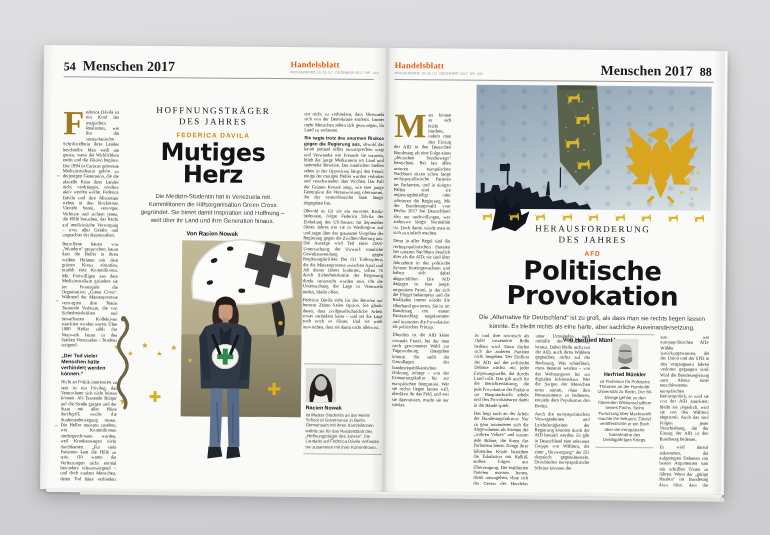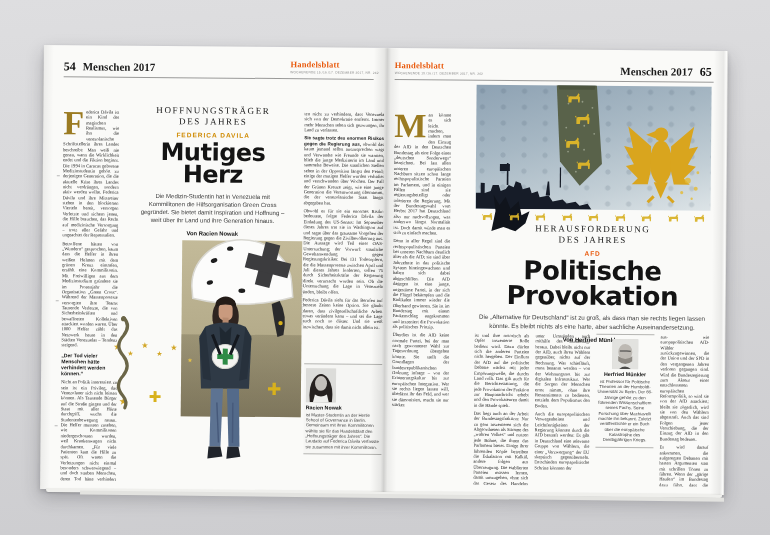--- a/index.html
+++ b/index.html
@@ -23,21 +23,21 @@
   .spine{position:absolute;left:330px;top:0;width:26px;height:444px;z-index:5;pointer-events:none;
     background:linear-gradient(90deg,rgba(0,0,0,0) 0%,rgba(0,0,0,.08) 40%,rgba(0,0,0,.17) 52%,rgba(0,0,0,.06) 66%,rgba(0,0,0,0) 100%);}
   .right-curl{position:absolute;right:0;top:0;width:14px;height:444px;z-index:4;pointer-events:none;
     background:linear-gradient(90deg,rgba(0,0,0,0),rgba(0,0,0,.07) 70%,rgba(255,255,255,.4) 90%,rgba(0,0,0,.12));}
   .left-curl{position:absolute;left:0;top:0;width:10px;height:444px;z-index:4;pointer-events:none;
     background:linear-gradient(90deg,rgba(0,0,0,.06),rgba(0,0,0,0));}
 
   
   .pg-head{position:absolute;top:11px;left:0;right:0;height:18px;}
   .pgnum{font-family:"Liberation Serif",serif;font-weight:bold;font-size:12px;color:#111;}
-  .section-title{font-family:"Liberation Serif",serif;font-weight:600;font-size:11px;color:#1c1c1c;margin:0 7px;}
+  .section-title{font-family:"Liberation Serif",serif;font-weight:600;font-size:14px;color:#1c1c1c;margin:0 7px;}
   .masthead{font-family:"Liberation Serif",serif;font-weight:bold;font-size:8.5px;color:#e9590c;letter-spacing:.2px;line-height:1.1;}
   .dateline{font-family:"Liberation Sans",sans-serif;font-size:3.2px;color:#8a8a8a;letter-spacing:.2px;margin-top:1px;}
   .head-rule{position:absolute;top:31px;height:1px;background:#4a4a4a;opacity:.55;}
 
   
   .bodycol{position:absolute;font-size:4.6px;line-height:1.17;color:#1d1d1d;text-align:justify;overflow:hidden;hyphens:auto;}
   .bodycol p{margin:0 0 3px 0;}
   .dropcap{float:left;font-family:"Liberation Serif",serif;font-weight:bold;font-size:34px;line-height:.78;color:#9b7b22;margin:1px 2px 0 0;}
   .colsub{font-family:"Liberation Sans",sans-serif;font-weight:bold;font-size:5.1px;line-height:1.2;color:#111;margin:4px 0 3px 0;text-align:left;}
   .leadbold{font-weight:bold;font-family:"Liberation Sans",sans-serif;font-size:4.6px;}
@@ -213,21 +213,21 @@
     <div class="left-curl"></div>
   </div>
 
   <div class="page right-page">
     <div class="pg-head">
       <div style="position:absolute;left:8px;top:2px;">
         <div class="masthead">Handelsblatt</div>
         <div class="dateline">WOCHENENDE 15./16./17. DEZEMBER 2017, NR. 242</div>
       </div>
       <div style="position:absolute;right:16px;top:0;">
-        <span class="section-title">Menschen 2017</span><span class="pgnum">65</span>
+        <span class="section-title">Menschen 2017</span><span class="pgnum">88</span>
       </div>
     </div>
     <div class="head-rule" style="left:8px;width:319px;"></div>
 
     <div class="bodycol" style="left:8px;top:64px;width:57px;height:372px;">
       <p><span class="dropcap">M</span><span>an könnte es sich leicht machen, indem man den Einzug der AfD in den Deutschen Bundestag als eine Folge eines „deutschen Sonderwegs“ bezeichnet. Bei fast allen unseren europäischen Nachbarn sitzen schon lange rechtspopulistische Parteien im Parlament, und in einigen Fällen sind sie regierungsbeteiligt oder tolerieren die Regierung. Mit der Bundestagswahl vom Herbst 2017 hat Deutschland also nur nachvollzogen, was anderswo längst Normalität ist. Doch damit würde man es sich zu einfach machen.</span></p>
       <p>Denn in aller Regel sind die rechtspopulistischen Parteien bei unseren Nachbarn deutlich älter als die AfD; sie sind über Jahrzehnte in das politische System hineingewachsen und haben sich dabei abgeschliffen. Die AfD dagegen ist eine junge, ungestüme Partei, in der sich die Flügel bekämpfen und die Radikalen immer wieder die Oberhand gewinnen. Sie ist im Bundestag mit einem Paukenschlag angekommen und inszeniert die Provokation als politisches Prinzip.</p>
       <p>Überdies ist die AfD keine normale Partei, bei der man nach gewonnener Wahl zur Tagesordnung übergehen könnte. Sie stellt die Grundlagen der bundesrepublikanischen Ordnung infrage – von der Erinnerungskultur bis zur europäischen Integration. Wer sie rechts liegen lassen will, überlässt ihr das Feld, und wer sie dämonisiert, macht sie nur stärker.</p>
     </div>
 

